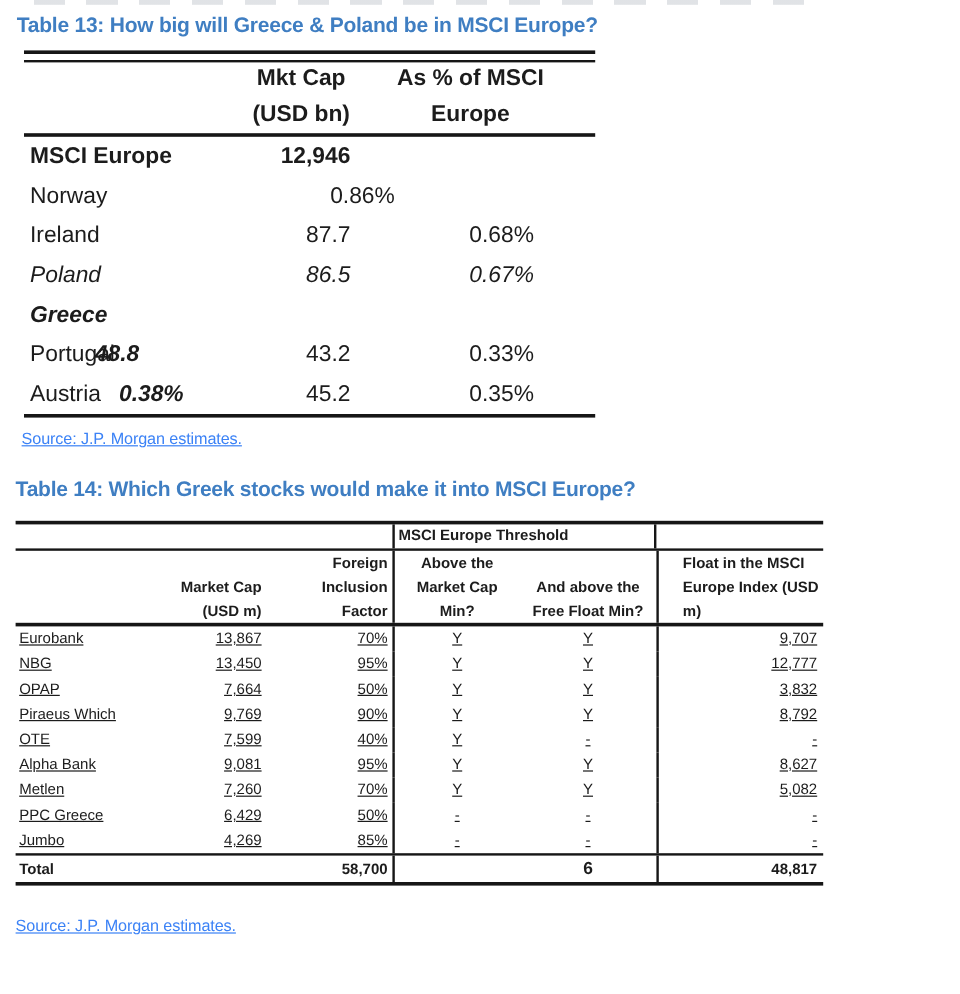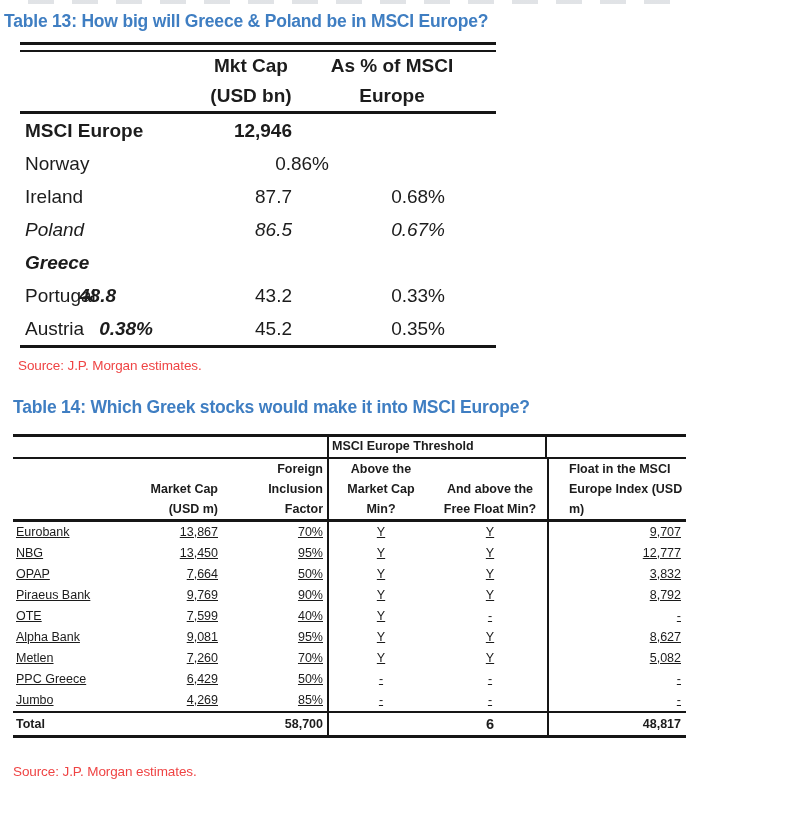--- a/index.html
+++ b/index.html
@@ -10,41 +10,41 @@
   }
   .artifact-top {
     position:absolute; top:0; left:28px; width:660px; height:4px;
     background:repeating-linear-gradient(90deg,#d9dce0 0 26px, #ffffff 26px 44px);
     opacity:.8;
   }
   .tbl-title {
     position:absolute; font-size:17.5px; font-weight:bold; color:#3f7ec2;
     letter-spacing:-0.2px; white-space:nowrap;
   }
-  .t13-title { top:11px; left:4px; }
+  .t13-title { top:11px; left:14px; }
   .t14-title { top:397px; left:13px; }
 
   
   .t13 { position:absolute; top:42px; left:20px; width:476px; }
   .rule-double { height:10px; border-top:3px solid #161616; border-bottom:2px solid #161616; }
   .t13-header { display:flex; height:62px; border-bottom:3px solid #161616; }
   .t13-row { display:flex; height:33px; line-height:33px; font-size:19px; }
   .t13 .c1 { width:176px; padding-left:5px; text-align:left; }
   .t13 .c2 { width:116px; text-align:right; padding-right:20px; }
   .t13 .c3 { width:184px; text-align:right; padding-right:51px; }
   .t13-header .hc { font-weight:bold; font-size:19px; line-height:30px;
     white-space:pre-line; text-align:center; align-self:flex-end; }
   .t13-header .h2 { width:116px; padding-right:6px; }
   .t13-header .h3 { width:184px; padding-right:24px; }
   .t13-bottom { border-top:3px solid #161616; }
   .s-bold { font-weight:bold; }
   .s-italic { font-style:italic; }
   .s-bold-italic { font-weight:bold; font-style:italic;flex-direction:column; }
 
-  .source-note { position:absolute; font-size:13.5px; color:#ef4444; letter-spacing:-0.1px; }
+  .source-note { position:absolute; font-size:13.5px; color:#3b82f6; letter-spacing:-0.1px;text-decoration:underline; }
   .src13 { top:358px; left:18px; }
   .src14 { top:764px; left:13px; }
 
   
   .t14 { position:absolute; top:434px; left:13px; width:673px; font-size:12.5px; }
   .t14 .rule-thick { border-top:3px solid #161616; }
   .t14 .rule-mid   { border-top:2px solid #161616; }
   .t14 .rule-thin  { border-top:2px solid #161616; }
   .t14-band { display:flex; height:20px; }
   .t14-band .spacer-l { width:314px; }
@@ -172,21 +172,21 @@
     </div>
     <div class="t14-row">
       <div class="k1">OPAP</div>
       <div class="k2 num">7,664</div>
       <div class="k3 num">50%</div>
       <div class="k4">Y</div>
       <div class="k5">Y</div>
       <div class="k6 num">3,832</div>
     </div>
     <div class="t14-row">
-      <div class="k1">Piraeus Bank</div>
+      <div class="k1">Piraeus Which</div>
       <div class="k2 num">9,769</div>
       <div class="k3 num">90%</div>
       <div class="k4">Y</div>
       <div class="k5">Y</div>
       <div class="k6 num">8,792</div>
     </div>
     <div class="t14-row">
       <div class="k1">OTE</div>
       <div class="k2 num">7,599</div>
       <div class="k3 num">40%</div>

